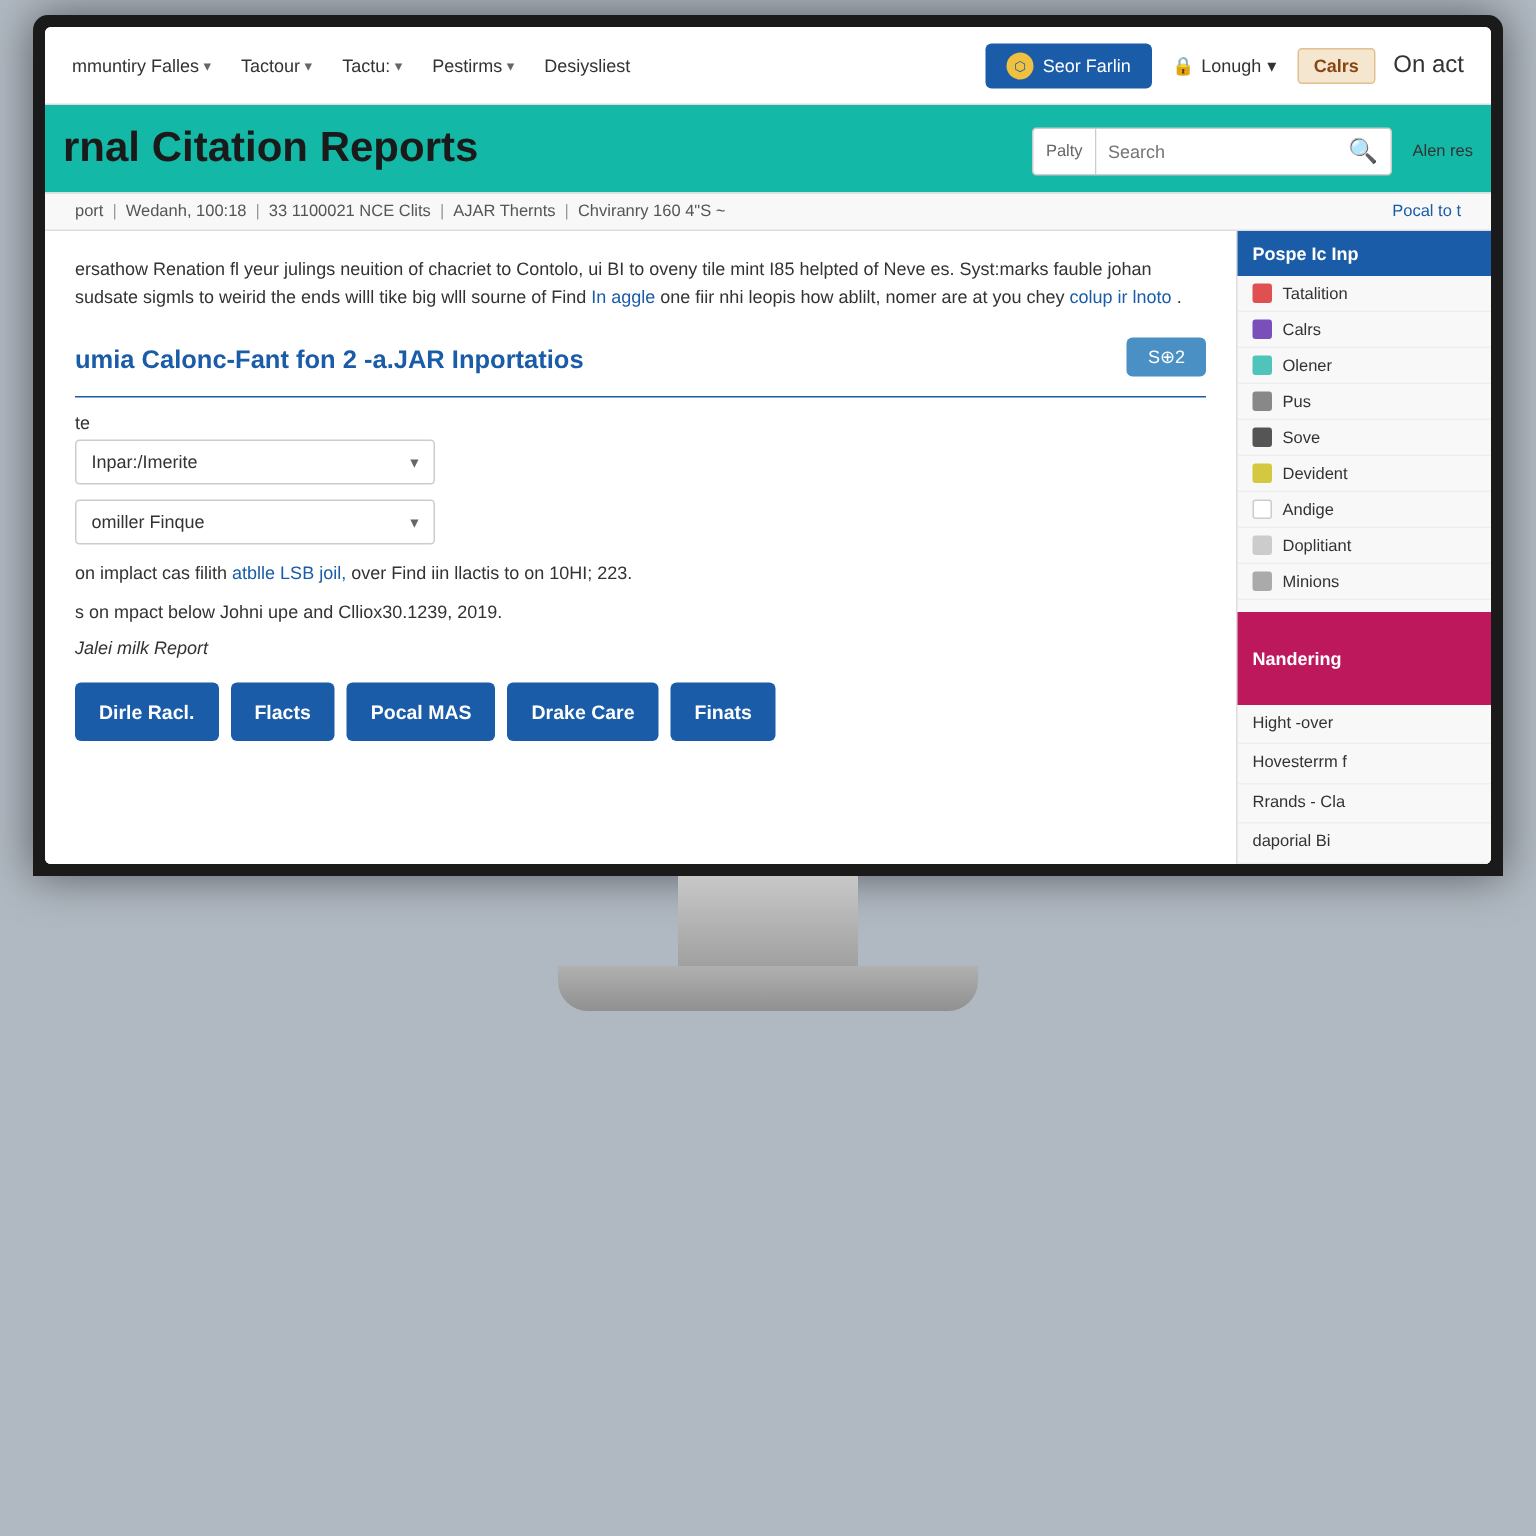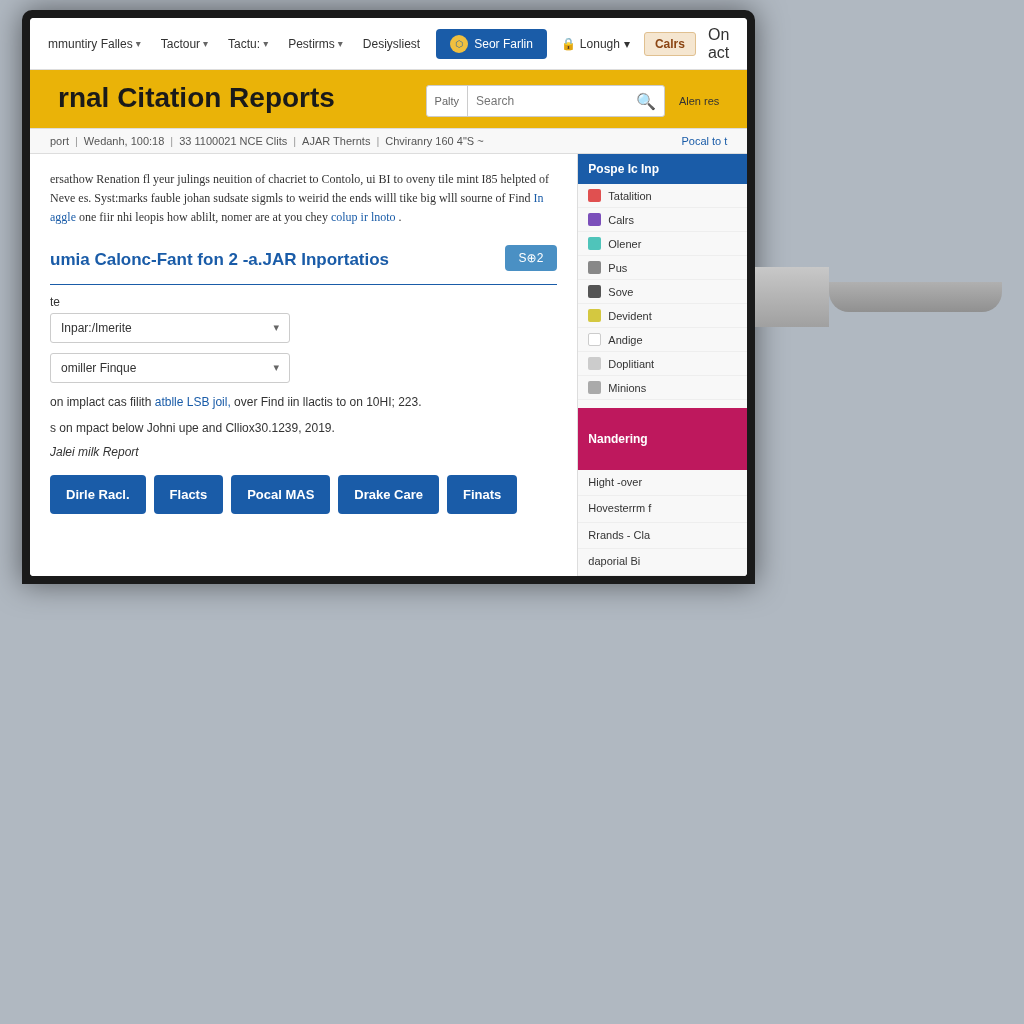--- a/index.html
+++ b/index.html
@@ -11,21 +11,21 @@
       align-items: center;
       min-height: 100vh;
       padding: 0;
     }
 
     
     .monitor {
       width: 980px;
       margin: 10px auto 0;
       display: flex;
-      flex-direction: row;
+      flex-direction: column;
       align-items: center;
     }
 
     .monitor-screen {
       width: 100%;
       background: #1a1a1a;
       border-radius: 10px 10px 0 0;
       padding: 8px;
       box-shadow: 0 0 30px rgba(0,0,0,0.5);
     }
@@ -134,22 +134,22 @@
 
     .nav-onact {
       padding: 6px 8px;
       font-size: 16px;
       color: #333;
       cursor: pointer;
     }
 
     
     .sub-header {
-      background: #eab308;
-      padding: 12px 28px 8px;
+      background: #14b8a6;
+      padding: 12px 12px 8px;
       border-bottom: 1px solid #ddd;
     }
 
     .page-title {
       font-size: 28px;
       font-weight: bold;
       color: #1a1a1a;
       margin-bottom: 6px;
     }
 
@@ -233,21 +233,20 @@
       padding: 0;
       flex-shrink: 0;
     }
 
     
     .intro-text {
       font-size: 12px;
       color: #333;
       line-height: 1.6;
       margin-bottom: 10px;
-      font-family: Liberation Serif, serif;
     }
 
     .intro-link {
       color: #1a5ca8;
       text-decoration: none;
       cursor: pointer;
     }
 
     .section-title {
       font-size: 17px;

